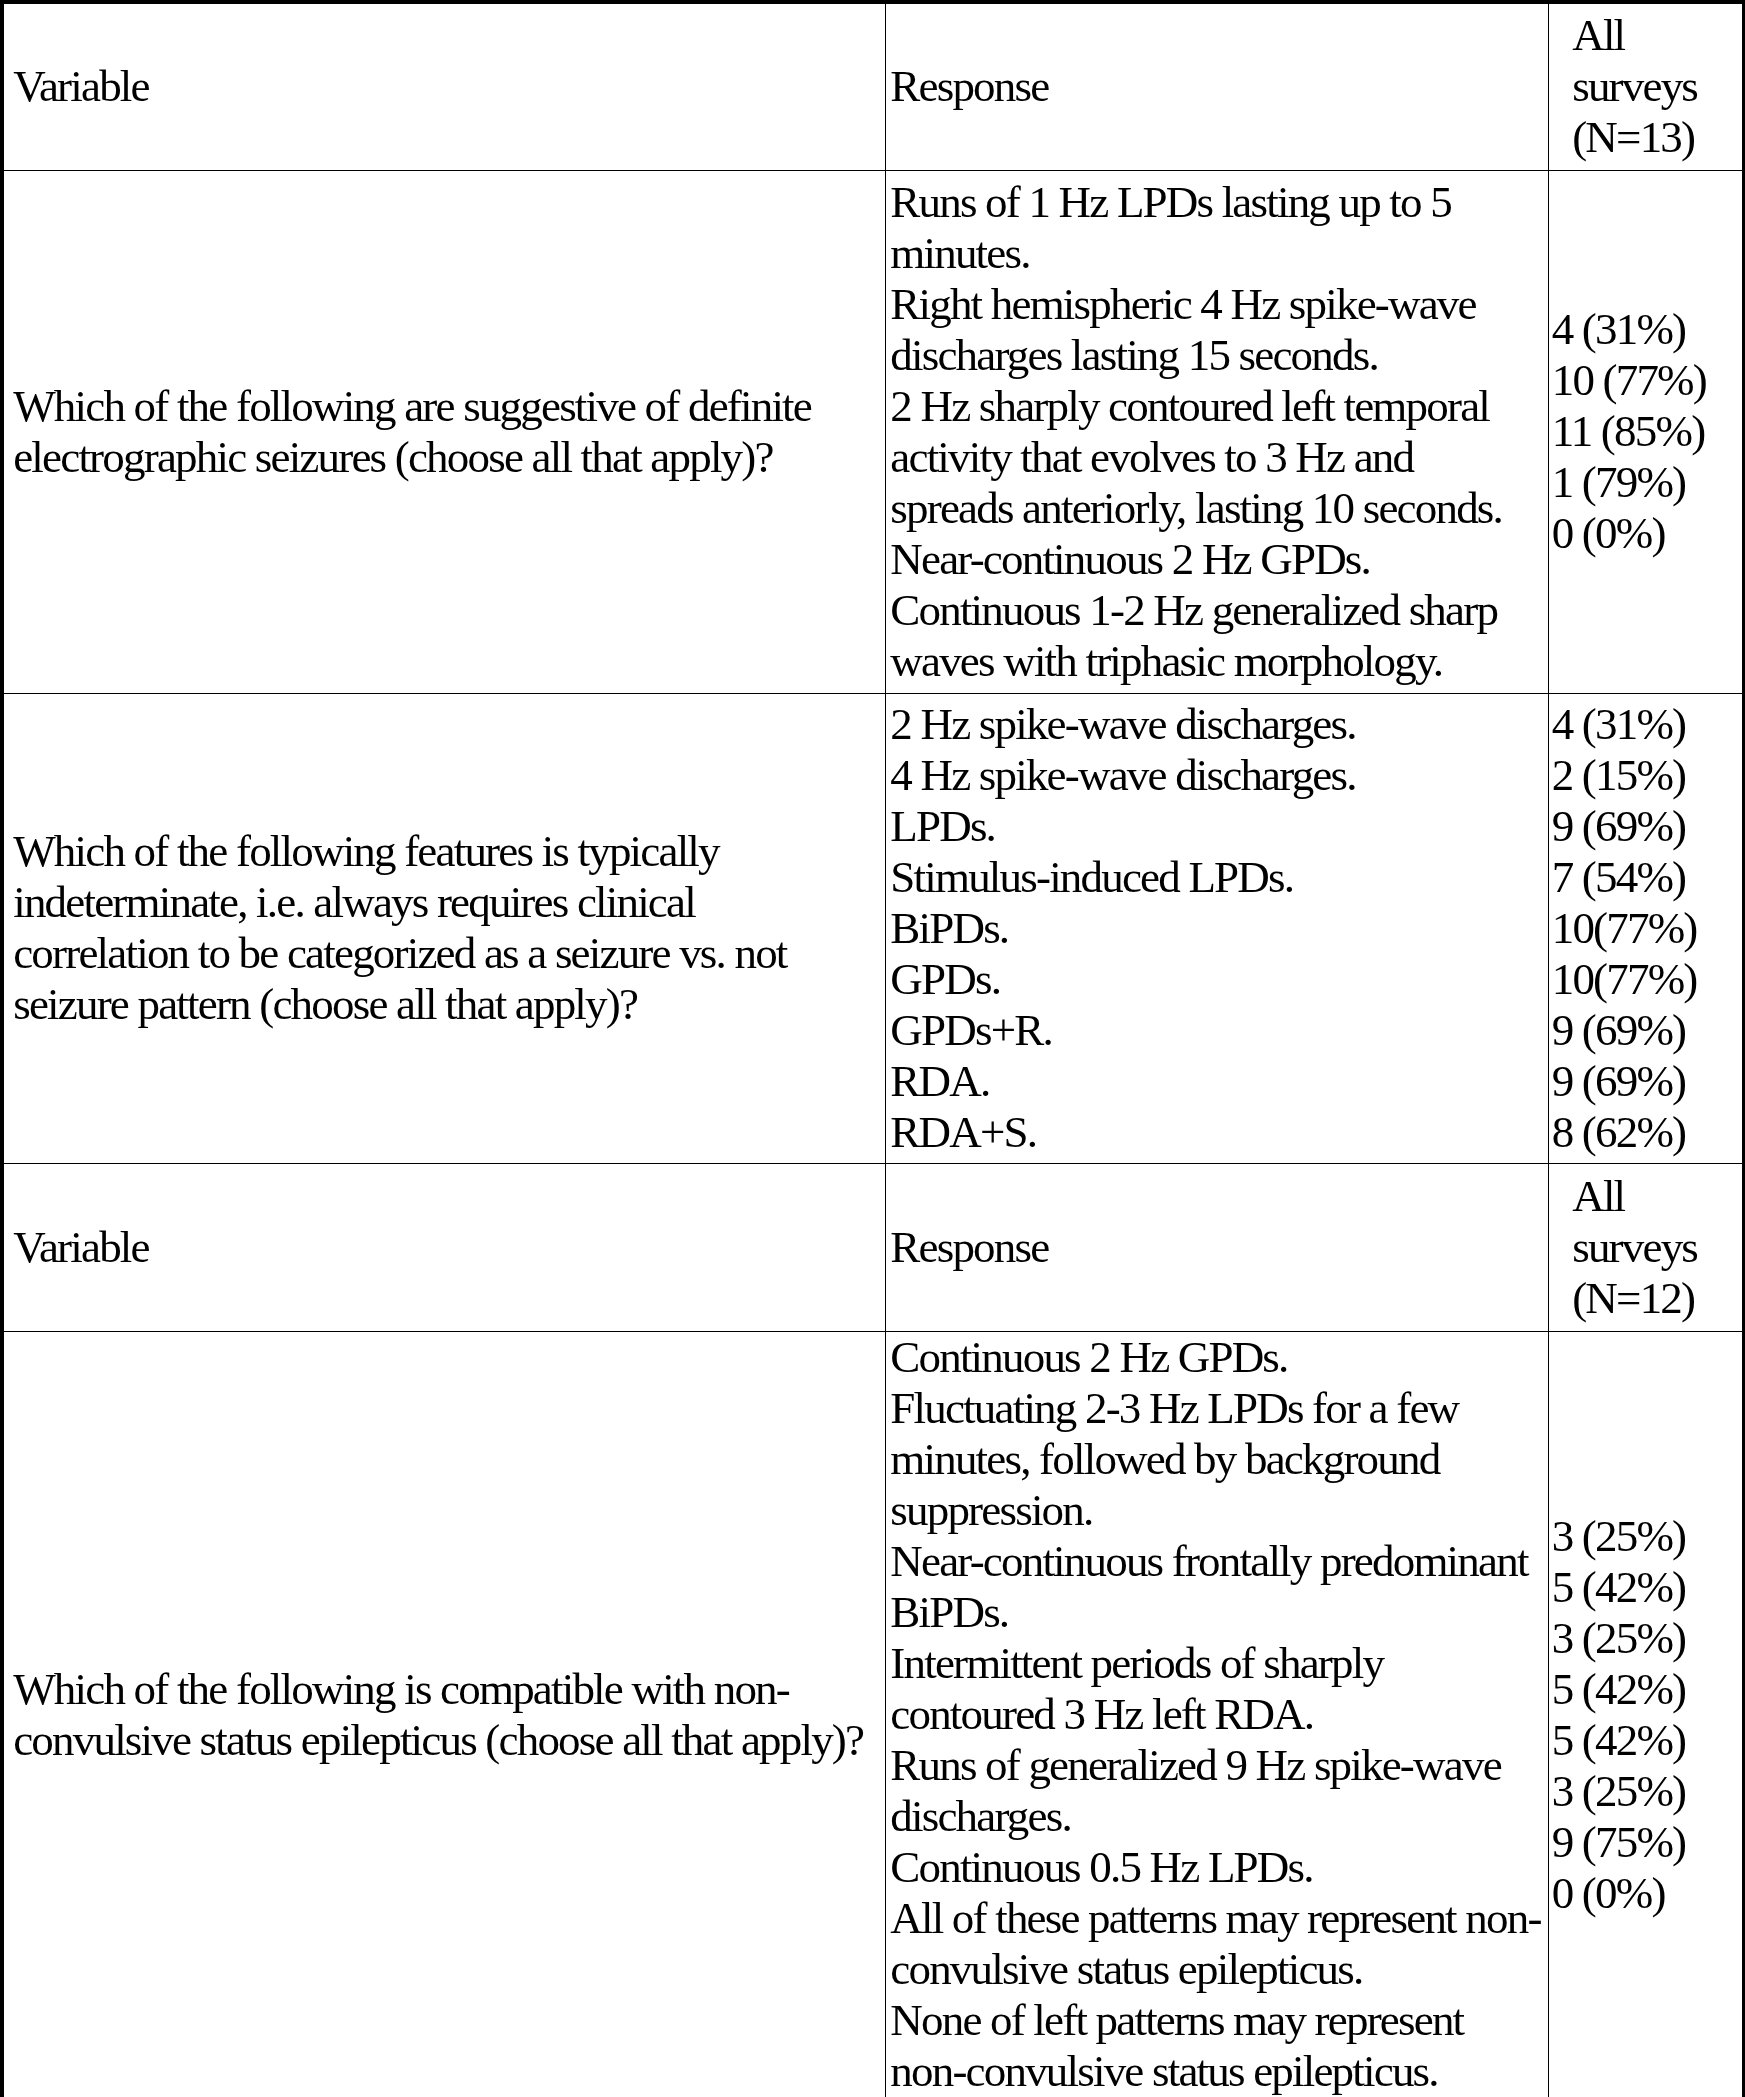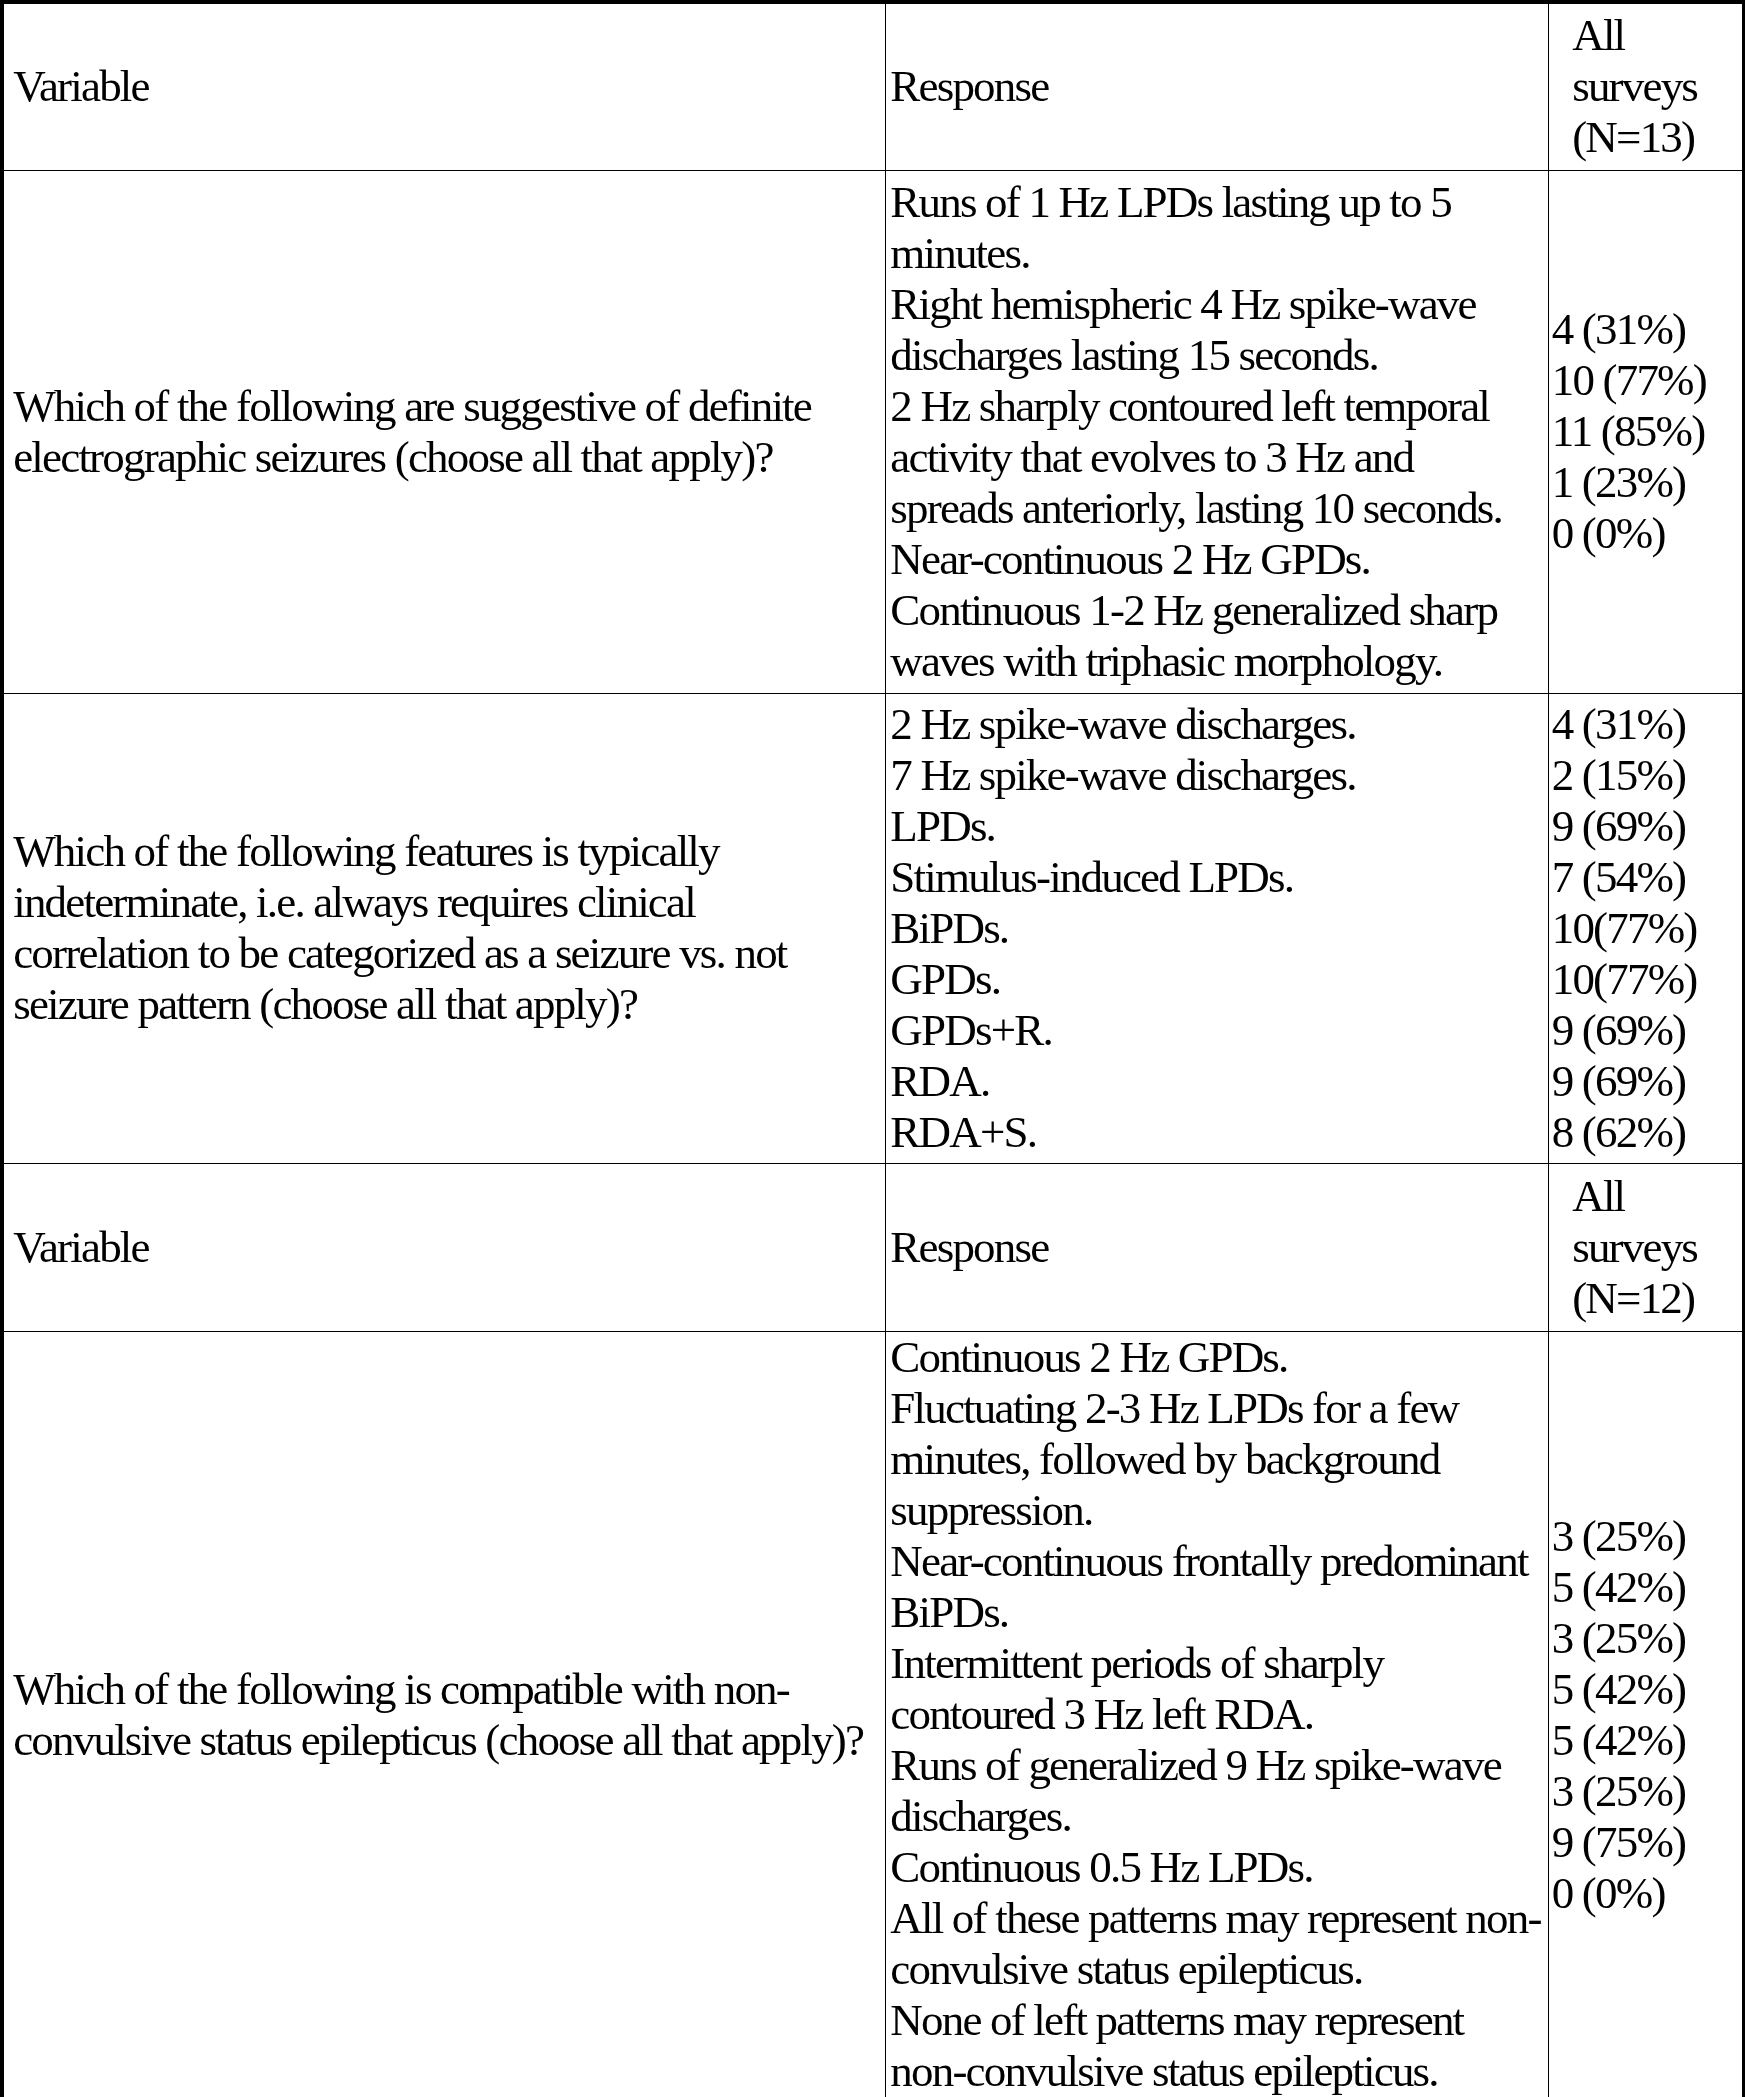--- a/index.html
+++ b/index.html
@@ -76,30 +76,30 @@
         <div class="line">Runs of 1 Hz LPDs lasting up to 5 minutes.</div>
         <div class="line">Right hemispheric 4 Hz spike-wave discharges lasting 15 seconds.</div>
         <div class="line">2 Hz sharply contoured left temporal activity that evolves to 3 Hz and spreads anteriorly, lasting 10 seconds.</div>
         <div class="line">Near-continuous 2 Hz GPDs.</div>
         <div class="line">Continuous 1-2 Hz generalized sharp waves with triphasic morphology.</div>
       </td>
       <td class="counts-cell">
         <div class="line">4 (31%)</div>
         <div class="line">10 (77%)</div>
         <div class="line">11 (85%)</div>
-        <div class="line">1 (23%)</div>
+        <div class="line">1 (79%)</div>
         <div class="line">0 (0%)</div>
       </td>
     </tr>
 
     <tr class="question-row-2">
       <td class="variable-cell">Which of the following features is typically indeterminate, i.e. always requires clinical correlation to be categorized as a seizure vs. not seizure pattern (choose all that apply)?</td>
       <td class="response-cell">
         <div class="line">2 Hz spike-wave discharges.</div>
-        <div class="line">7 Hz spike-wave discharges.</div>
+        <div class="line">4 Hz spike-wave discharges.</div>
         <div class="line">LPDs.</div>
         <div class="line">Stimulus-induced LPDs.</div>
         <div class="line">BiPDs.</div>
         <div class="line">GPDs.</div>
         <div class="line">GPDs+R.</div>
         <div class="line">RDA.</div>
         <div class="line">RDA+S.</div>
       </td>
       <td class="counts-cell">
         <div class="line">4 (31%)</div>

